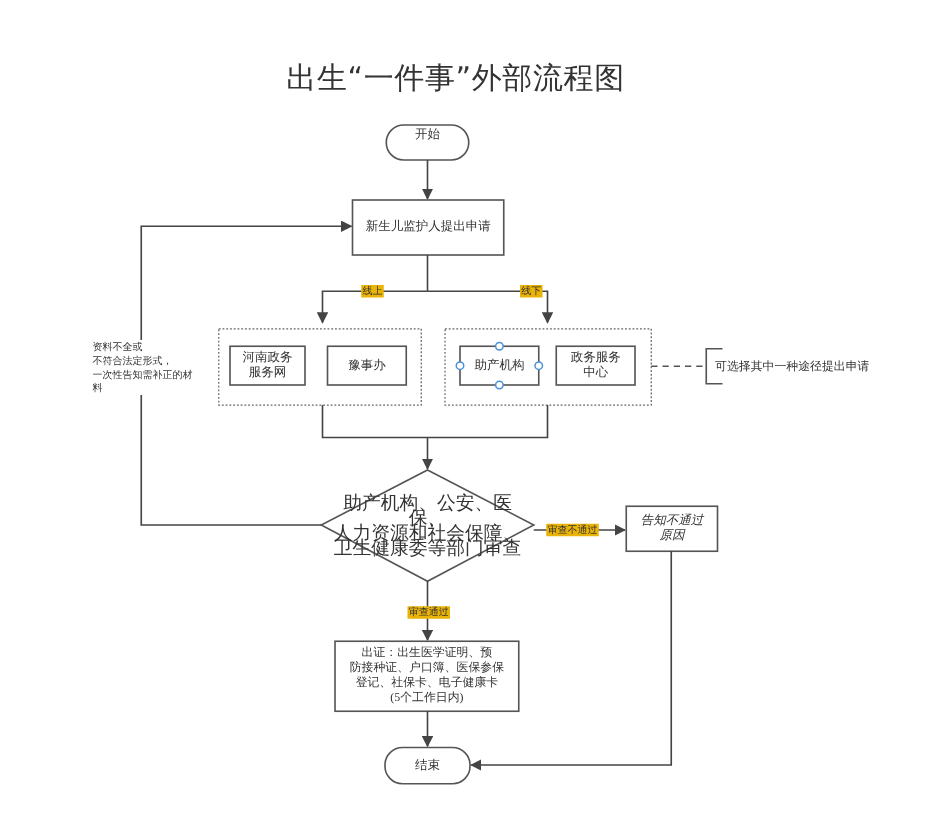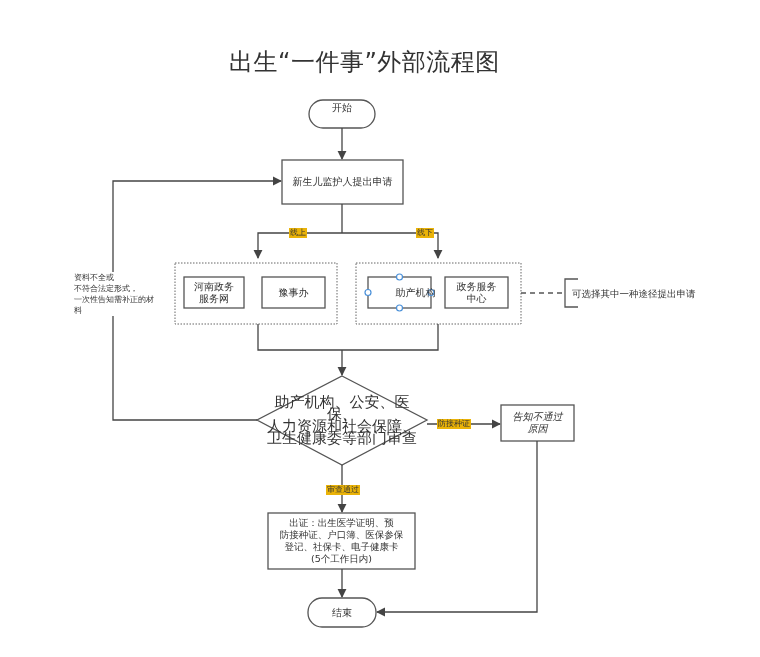--- a/index.html
+++ b/index.html
@@ -72,35 +72,35 @@
   <rect x="308" y="598" width="68" height="29" rx="14" ry="14" fill="#fff" stroke="#555" stroke-width="1.3"></rect>
 </svg>
 
 <div class="title">出生“一件事”外部流程图</div>
 
 <div class="node-text" style="left:309px;top:100px;width:66px;height:16px;">开始</div>
 <div class="node-text" style="left:282px;top:160px;width:121px;height:44px;">新生儿监护人提出申请</div>
 <div class="node-text" style="left:184px;top:277px;width:60px;height:31px;text-align:center;">河南政务
 服务网</div>
 <div class="node-text" style="left:262px;top:277px;width:63px;height:31px;">豫事办</div>
-<div class="node-text" style="left:368px;top:277px;width:63px;height:31px;padding-left:16px;">助产机构</div>
+<div class="node-text" style="left:368px;top:277px;width:63px;height:31px;">助产机构</div>
 <div class="node-text" style="left:445px;top:277px;width:63px;height:31px;">政务服务
 中心</div>
 <div class="node-text" style="left:262px;top:398px;width:160px;height:44px;font-size:15px;line-height:12px;">助产机构、公安、医保、
 人力资源和社会保障、
 卫生健康委等部门审查</div>
 <div class="node-text" style="left:501px;top:405px;width:73px;height:36px;font-style:italic;">告知不通过
 原因</div>
-<div class="node-text" style="left:268px;top:513px;width:147px;height:56px;font-size:9.5px;line-height:12px;">  出证：出生医学证明、预
+<div class="node-text" style="left:268px;top:513px;width:147px;height:56px;font-size:9.5px;line-height:12px;font-family:Liberation Serif, serif;">  出证：出生医学证明、预
 防接种证、户口簿、医保参保
 登记、社保卡、电子健康卡
 (5个工作日内)</div>
 <div class="node-text" style="left:308px;top:598px;width:68px;height:29px;">结束</div>
 
 <div class="edge-label" style="left:289px;top:228px;">线上</div>
 <div class="edge-label" style="left:380px;top:228px;margin-left:36px;">线下</div>
-<div class="edge-label" style="left:437px;top:419px;">防接种证</div>
+<div class="edge-label" style="left:437px;top:419px;">审查不通过</div>
 <div class="edge-label" style="left:326px;top:485px;text-align:right;">审查通过</div>
 
 <div class="note" style="left:74px;top:272px;width:80px;background:#fff;">资料不全或
 不符合法定形式，
 一次性告知需补正的材料</div>
 <div class="note" style="left:572px;top:288px;font-size:9.5px;white-space:nowrap;">可选择其中一种途径提出申请</div>
 
 </body></html>

